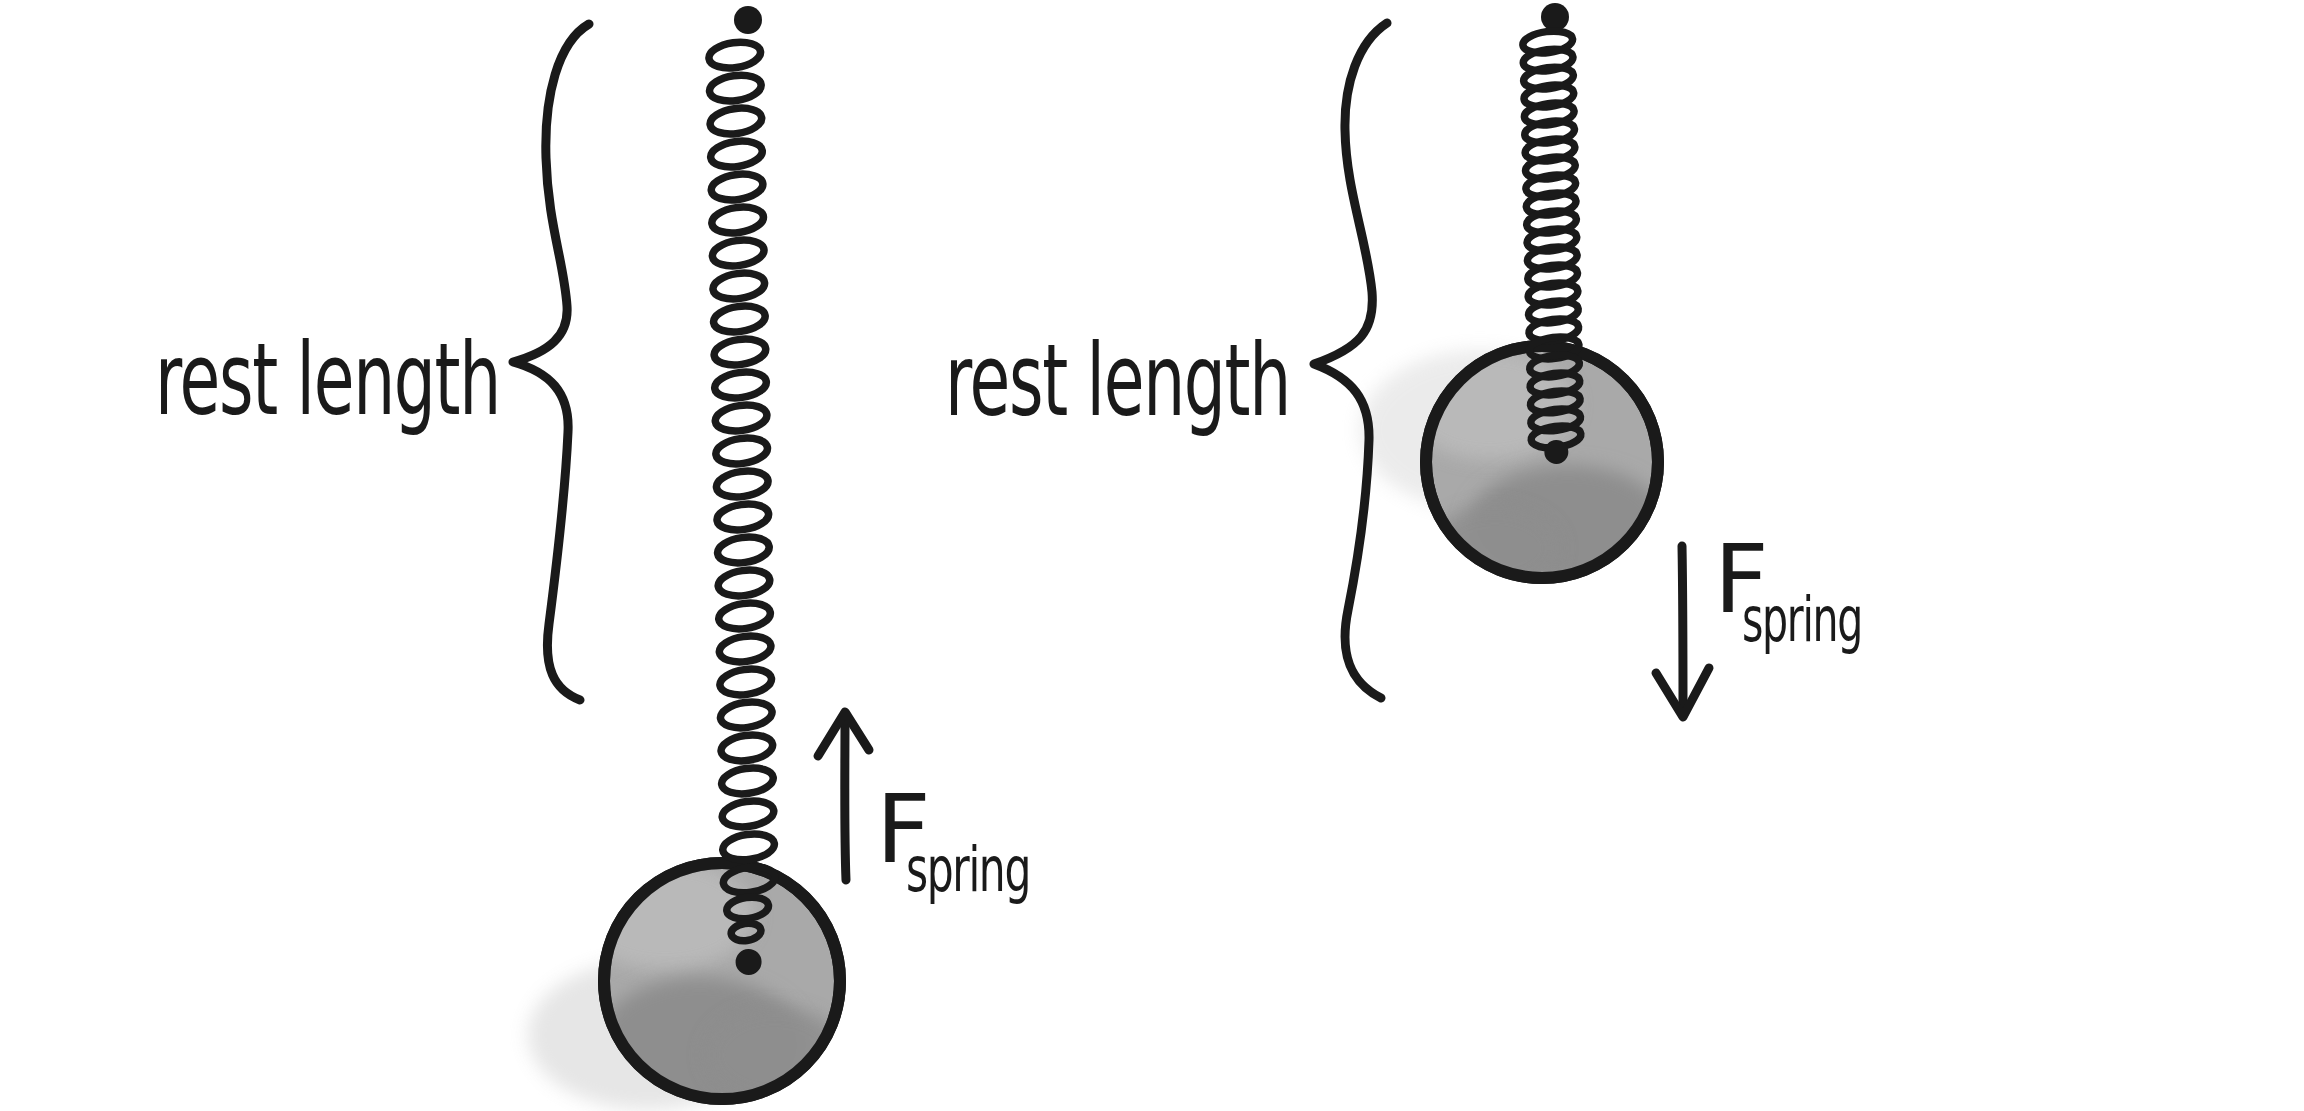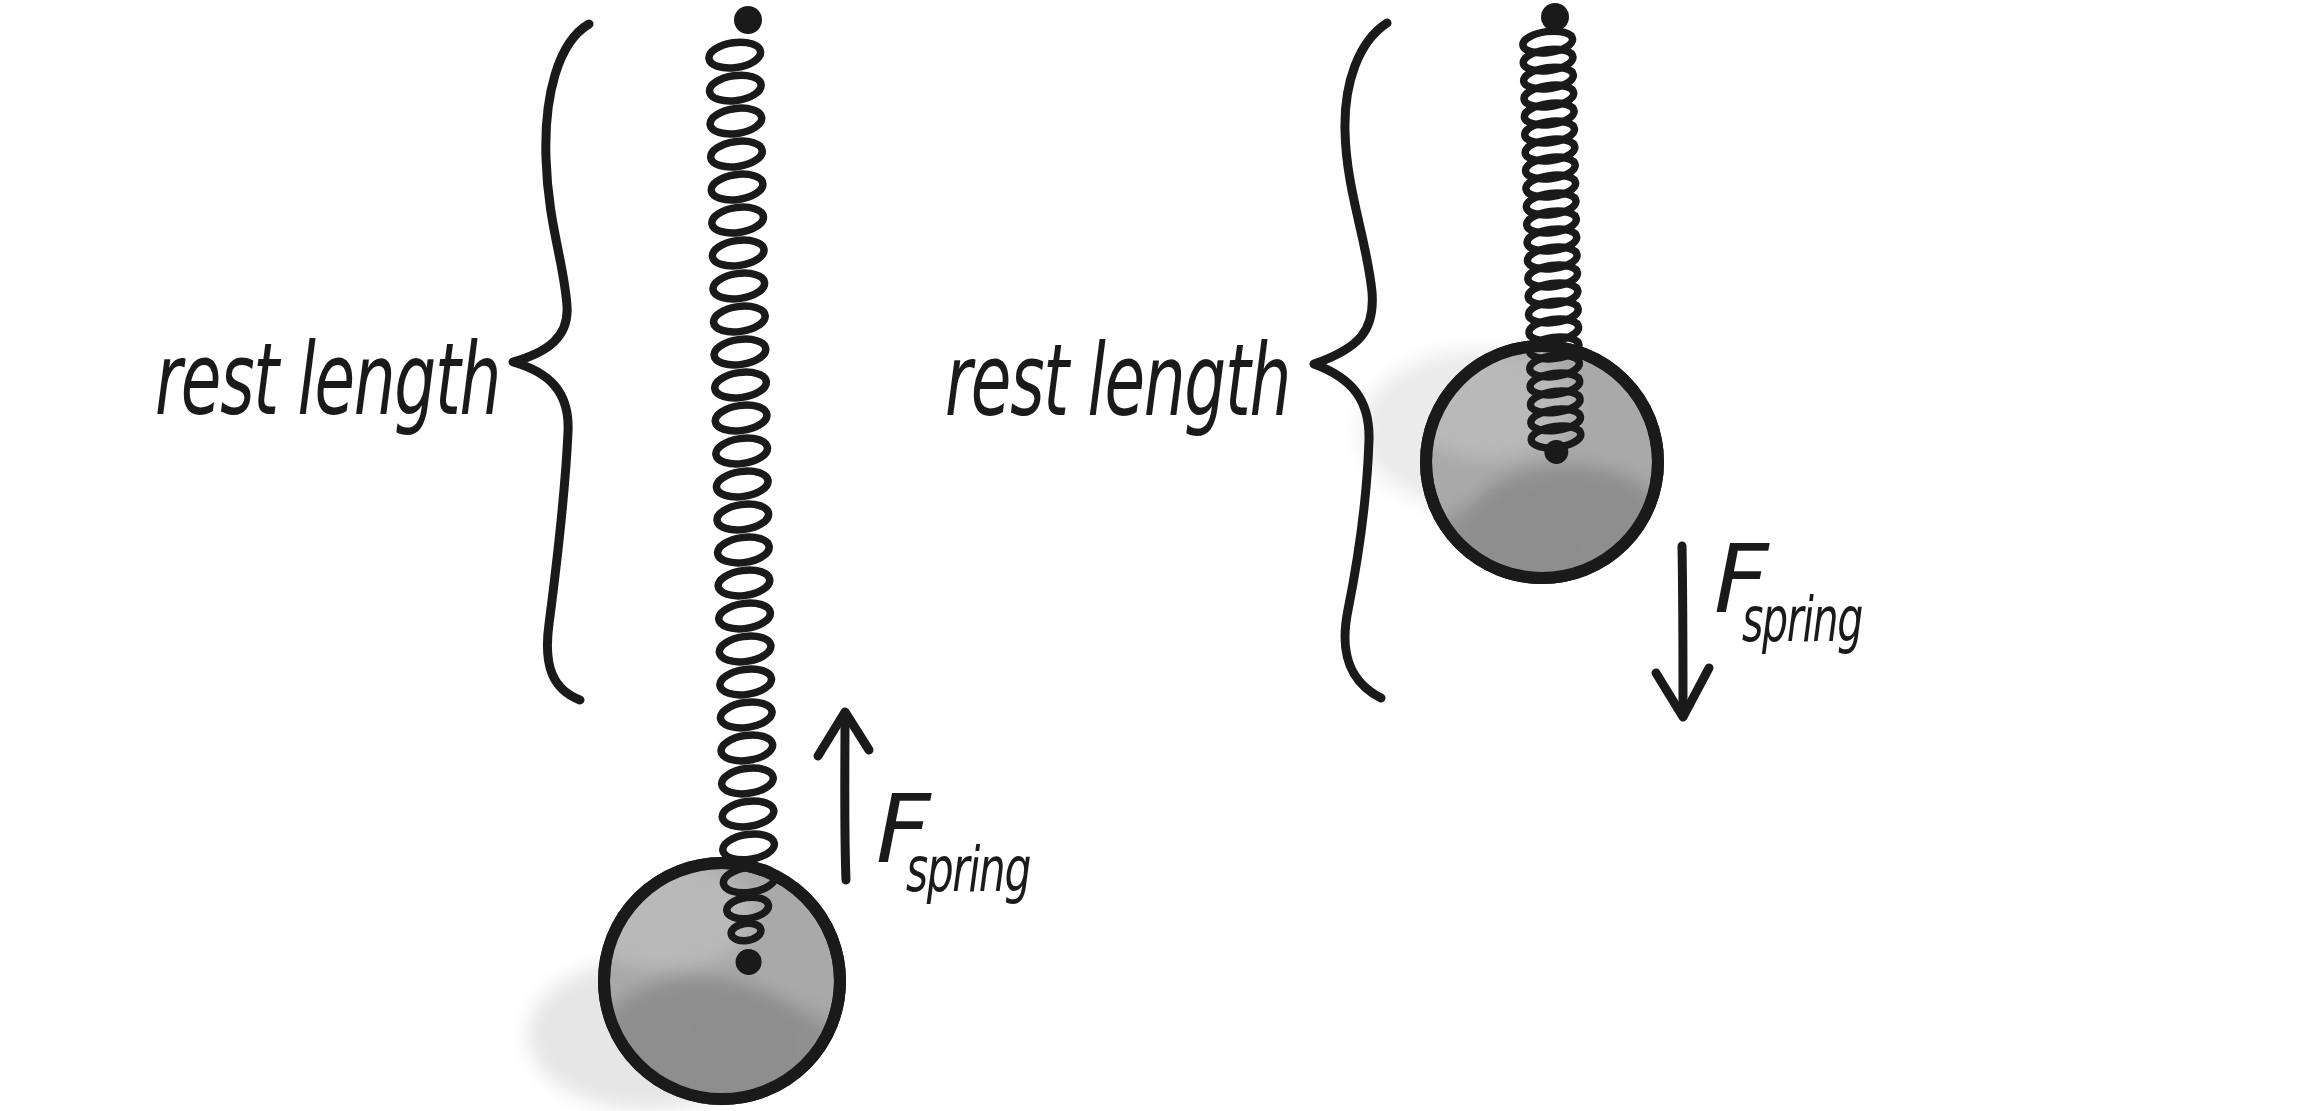--- a/index.html
+++ b/index.html
@@ -8,21 +8,20 @@
     background: #ffffff;
     width: 2304px;
     height: 1111px;
     overflow: hidden;
   }
   .canvas {
     position: relative;
     width: 2304px;
     height: 1111px;
     background: #ffffff;
-    font-style: italic;
   }
   svg { display: block; }
   .ink {
     stroke: #1a1a1a;
     fill: none;
     stroke-linecap: round;
     stroke-linejoin: round;
   }
   .ink-fill { fill: #1a1a1a; stroke: none; }
   .hand-text {

